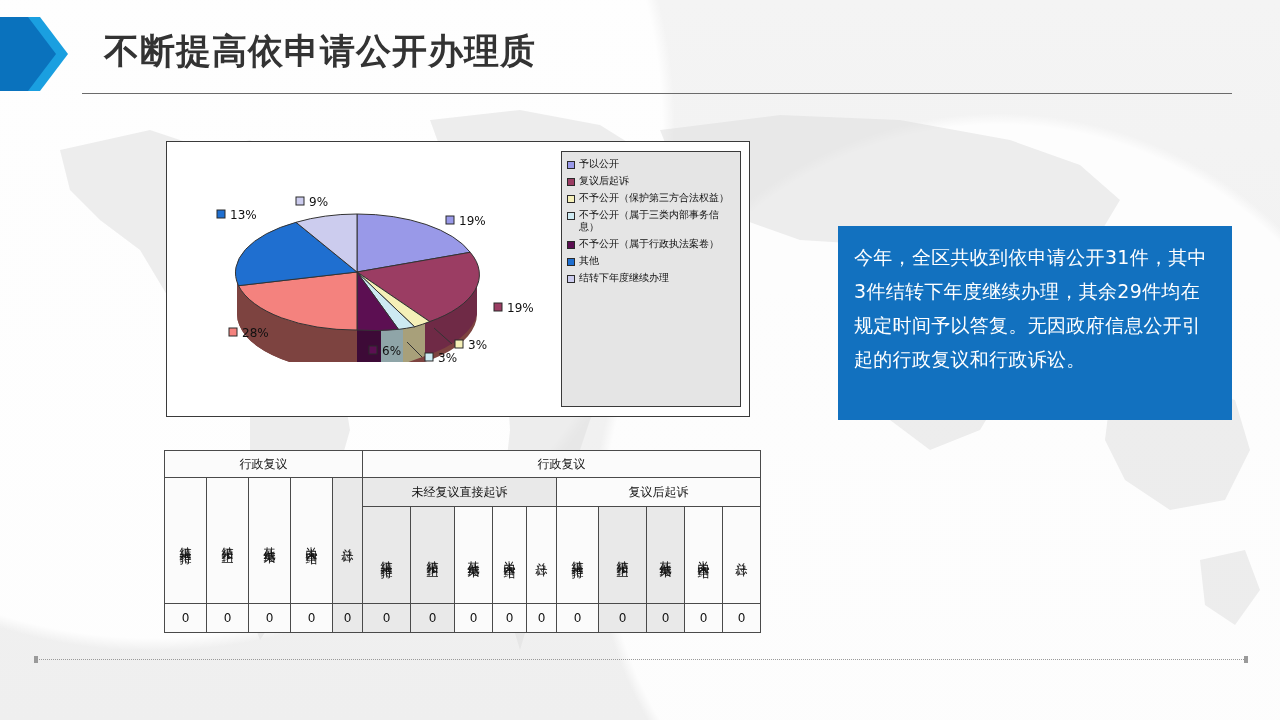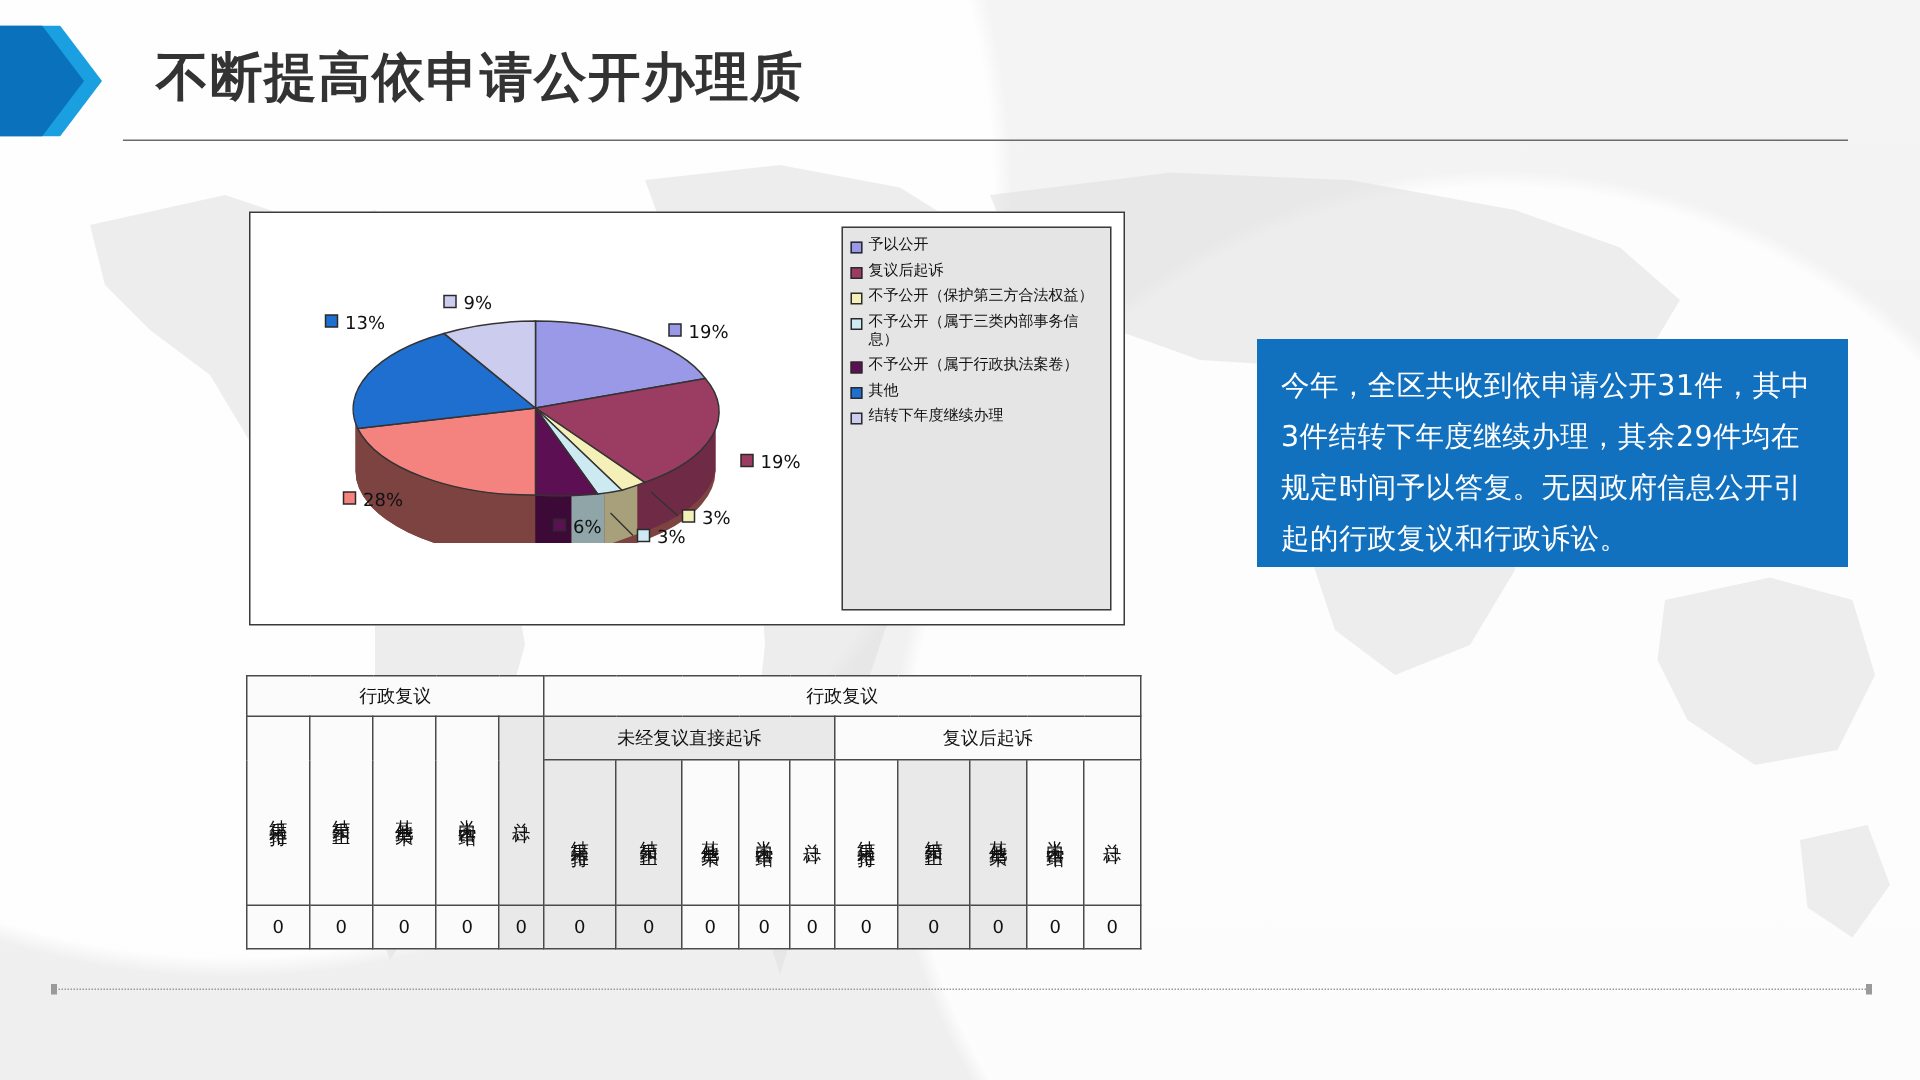--- a/index.html
+++ b/index.html
@@ -52,21 +52,21 @@
     width:8px;height:8px;flex:0 0 8px;margin-top:3px;margin-right:4px;
     border:1px solid #2a2a2a;box-sizing:border-box;
   }
   .legend-label{
     font-size:10px;line-height:12px;color:#111;
     font-family:"DejaVu Sans","Liberation Sans",sans-serif;
   }
 
   
   #callout{
-    position:absolute;left:838px;top:226px;width:394px;height:152px;
+    position:absolute;left:838px;top:226px;width:394px;height:194px;
     background:#1271bf;box-sizing:border-box;
     padding:14px 16px 0 16px;
   }
   #callout-text{
     color:#ffffff;font-size:19px;line-height:34px;letter-spacing:.3px;
   }
 
   
   #stats-table{
     position:absolute;left:164px;top:450px;

